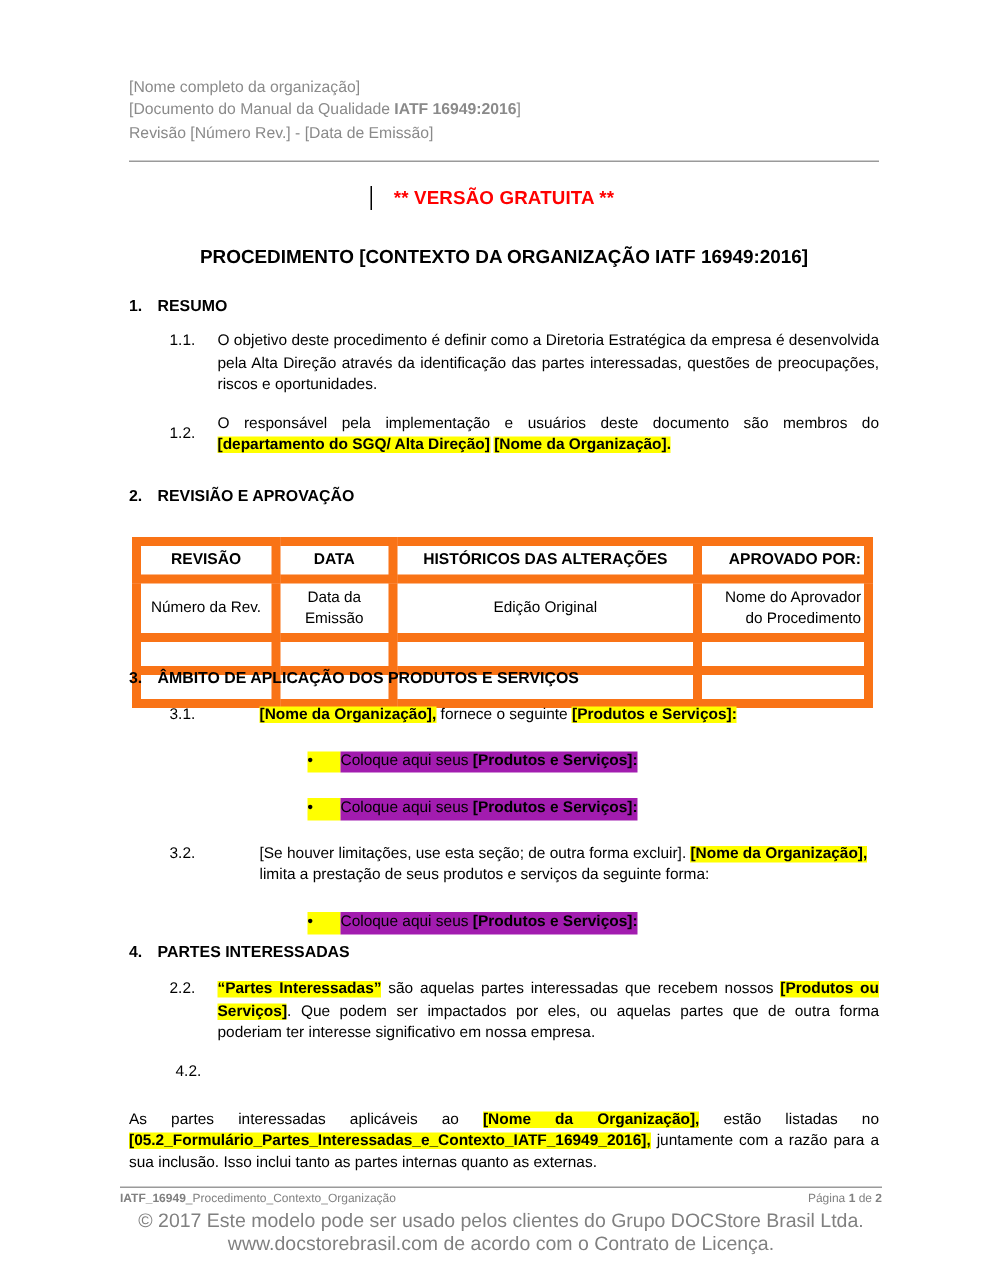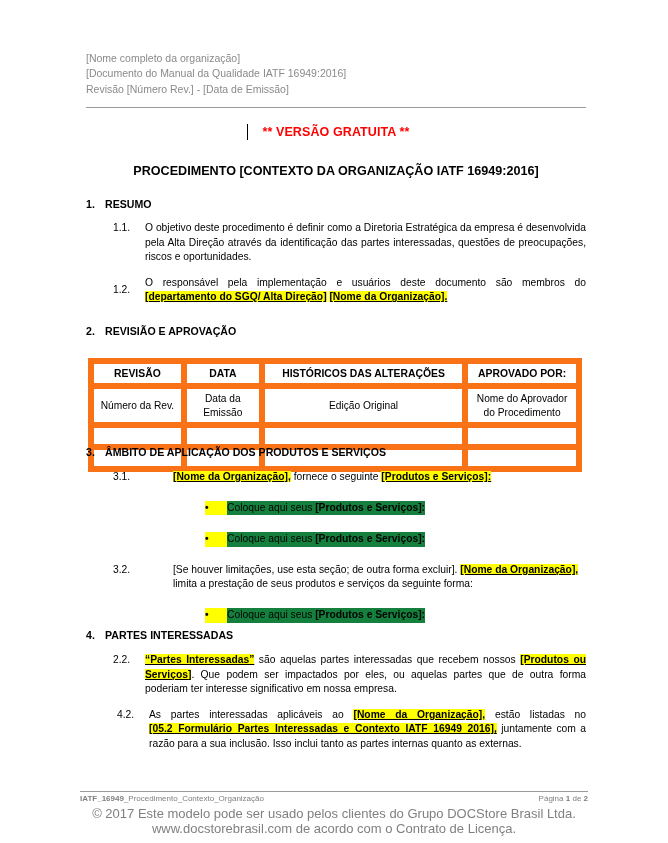--- a/index.html
+++ b/index.html
@@ -26,21 +26,21 @@
   .doc-header {
     position: absolute;
     left: 86px;
     top: 51px;
     width: 500px;
     color: #8a8a8a;
     font-size: 10.5px;
     line-height: 15.3px;
   }
   .doc-header .hl { display: block; white-space: pre; }
-  .doc-header b { color: #8a8a8a; font-weight: normal; }
+  .doc-header b { color: #8a8a8a; font-weight: bold; }
   .header-rule {
     position: absolute;
     left: 86px;
     top: 107px;
     width: 500px;
     height: 0;
     border-top: 1px solid #9a9a9a;
   }
 
   
@@ -110,24 +110,24 @@
     font-size: 10.3px;
     line-height: 14.6px;
     margin-left: 119px;
   }
   .bullet-row .bdot {
     width: 22px;
     flex: 0 0 22px;
     background: #ffff00;
     font-weight: bold;
   }
-  .bullet-row .btext { background: #15803d; }
+  .bullet-row .btext { background: #a21caf; }
 
   .hly { background: #ffff00; }
-  b.hly { font-weight: bold; text-decoration: underline; }
+  b.hly { font-weight: bold; }
 
   
   .rev-table {
     position: absolute;
     left: 88px;
     top: 358px;
     width: 494px;
     border-collapse: collapse;
     font-size: 10.2px;
   }
@@ -140,21 +140,21 @@
   .rev-table tr.hdr td {
     font-weight: bold;
     height: 17px;
     font-size: 10.4px;
   }
   .rev-table tr.data td { height: 31px; line-height: 14px; }
   .rev-table tr.blank td { height: 14px; }
   .rev-table .c1 { width: 90px; }
   .rev-table .c2 { width: 74px; }
   .rev-table .c3 { width: 218px; }
-  .rev-table .c4 { width: 112px; }
+  .rev-table .c4 { width: 112px; text-align: right; }
 
   
   .footer-rule {
     position: absolute;
     left: 80px;
     top: 791px;
     width: 508px;
     height: 0;
     border-top: 1px solid #9a9a9a;
   }
@@ -281,21 +281,21 @@
     <div class="sec-head">
       <span class="num">4.</span>
       <span class="txt">PARTES INTERESSADAS</span>
     </div>
 
     <div class="clause" style="margin-top:12px;">
       <span class="cnum">2.2.</span>
       <span class="cbody"><b class="hly">“Partes Interessadas”</b><span> são aquelas partes interessadas que recebem nossos </span><b class="hly">[Produtos ou Serviços]</b><span>. Que podem ser impactados por eles, ou aquelas partes que de outra forma poderiam ter interesse significativo em nossa empresa.</span></span>
     </div>
 
-    <div class="clause indent-more" style="margin-top:11px;">
+    <div class="clause indent-more" style="margin-top:11px;flex-direction:column;">
       <span class="cnum">4.2.</span>
       <span class="cbody"><span>As partes interessadas aplicáveis ao </span><b class="hly">[Nome da Organização],</b><span> estão listadas no </span><b class="hly">[05.2_Formulário_Partes_Interessadas_e_Contexto_IATF_16949_2016],</b><span>  juntamente com a razão para a sua inclusão. Isso inclui tanto as partes internas quanto as externas.</span></span>
     </div>
   </div>
 
   <div class="footer-rule"></div>
   <div class="footer-line1">
     <span><b>IATF_16949</b><span>_Procedimento_Contexto_Organização</span></span>
     <span><span>Página </span><b>1</b><span> de </span><b>2</b></span>
   </div>

